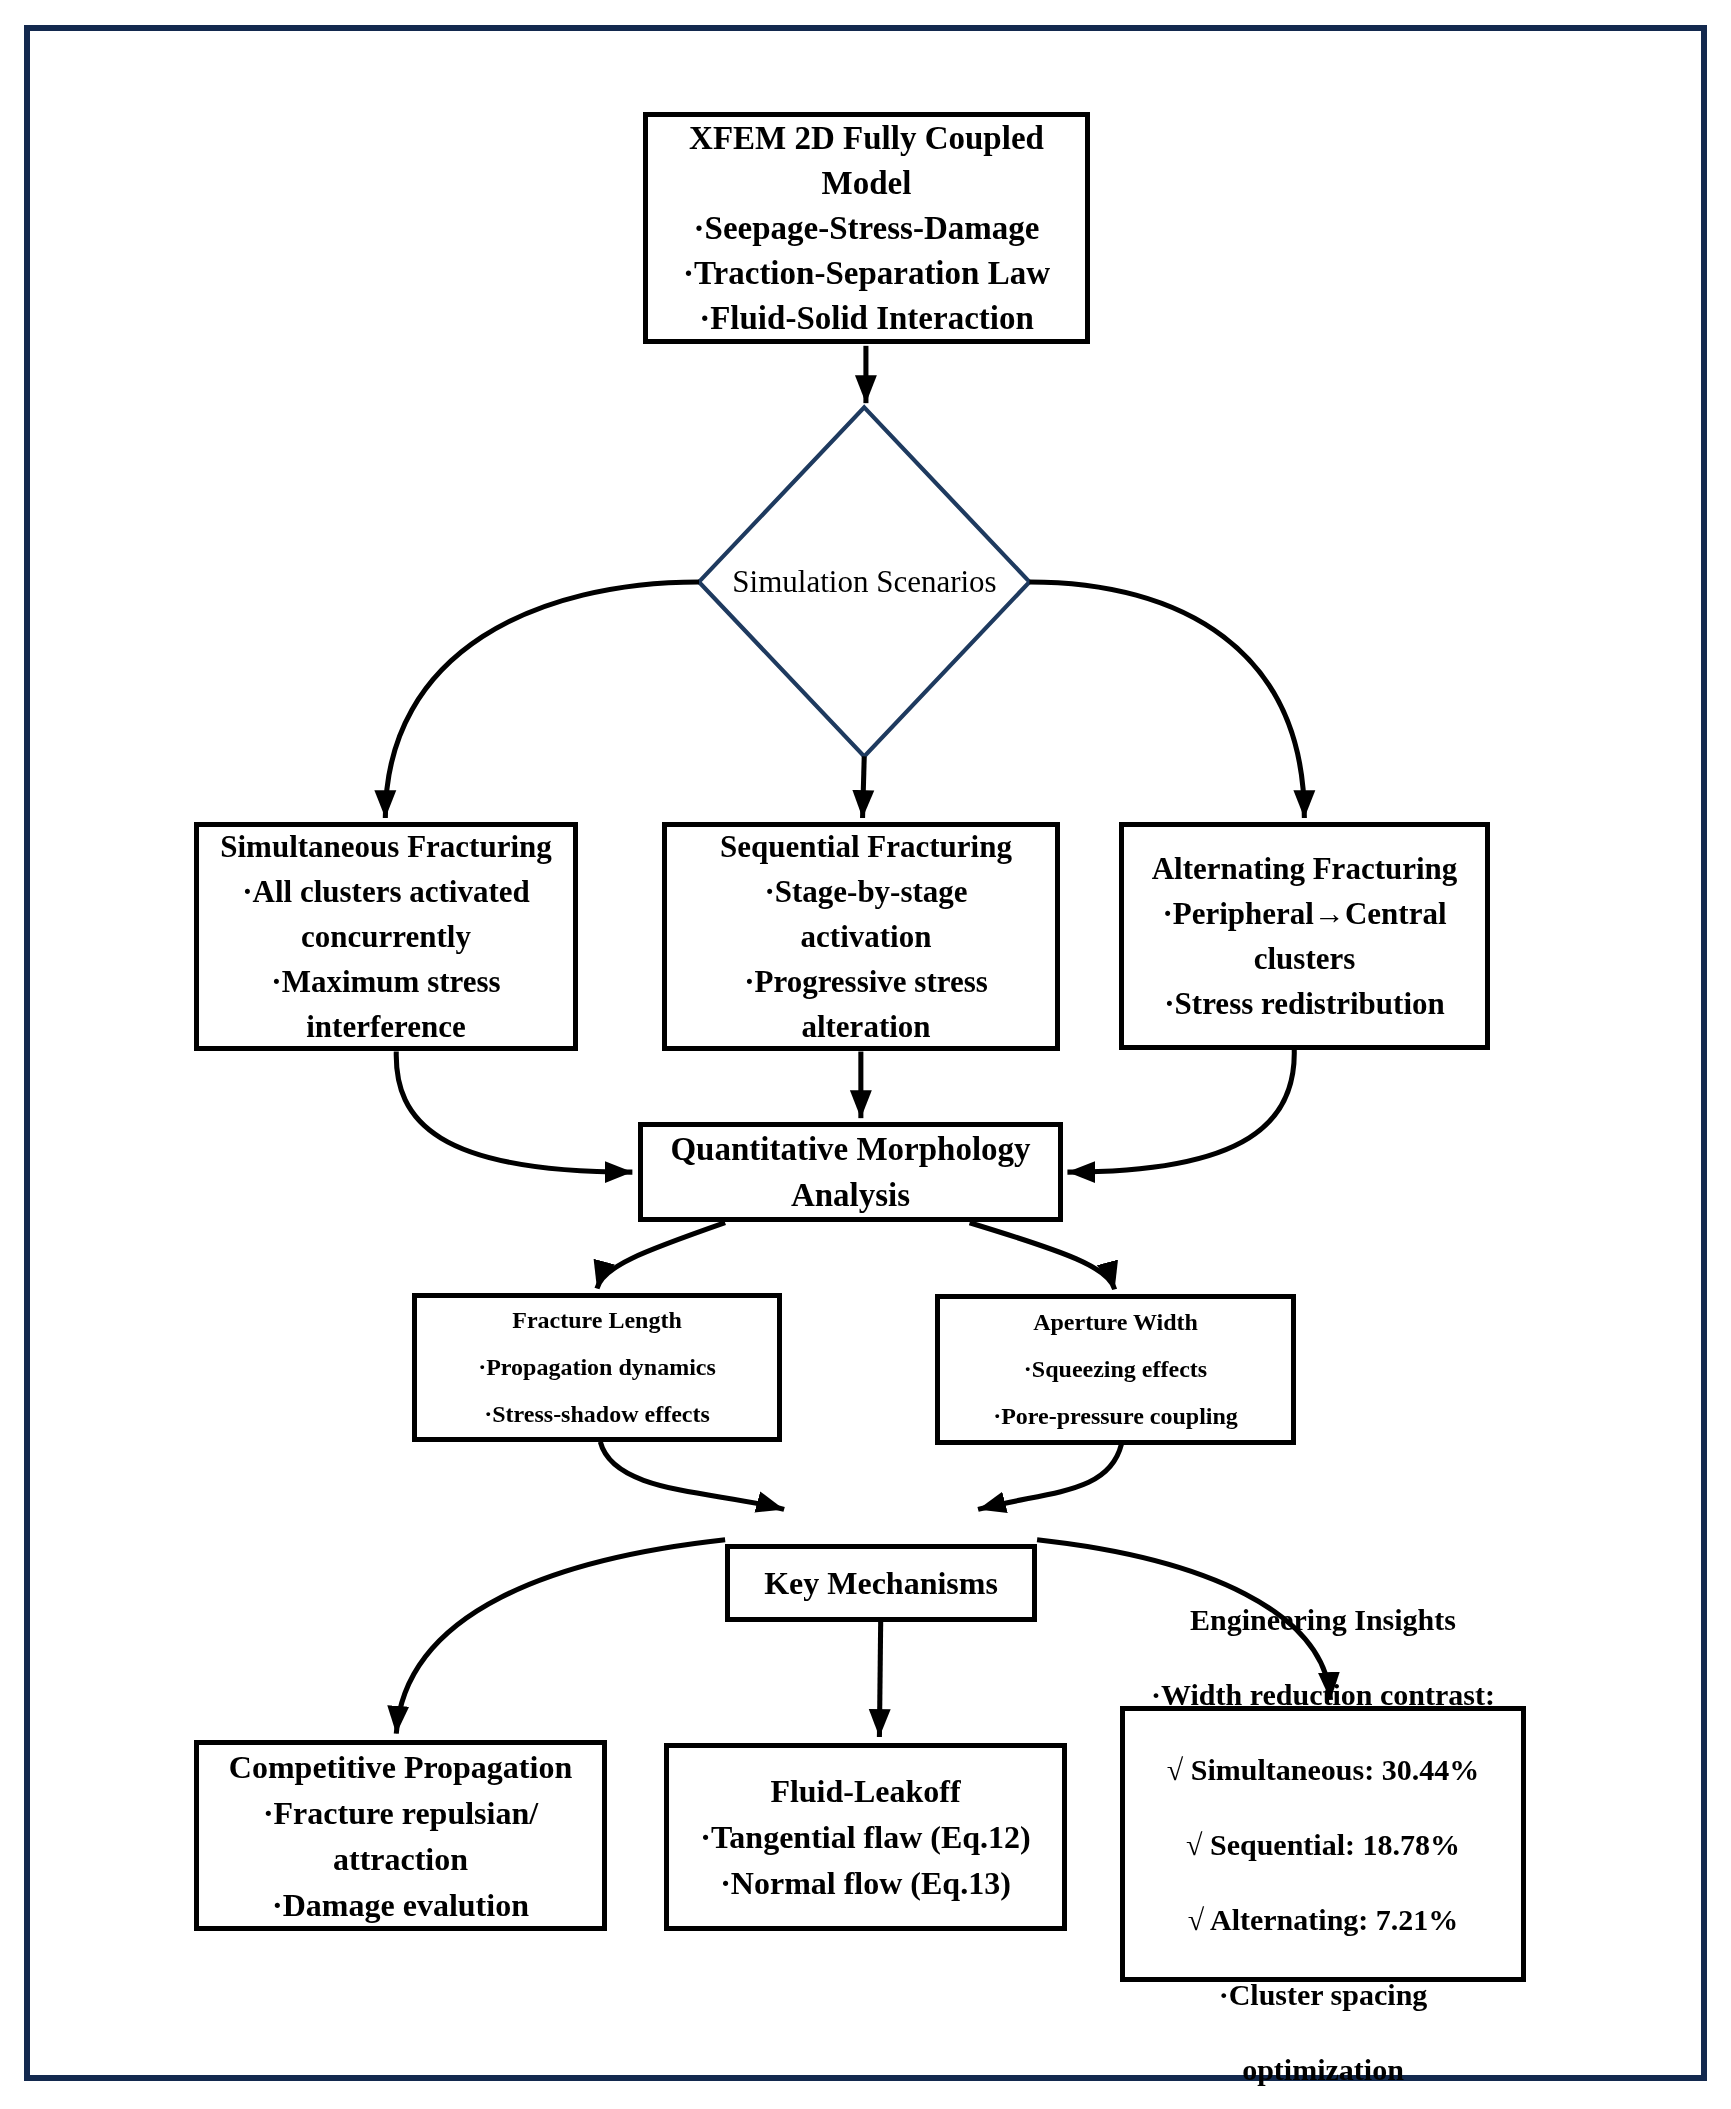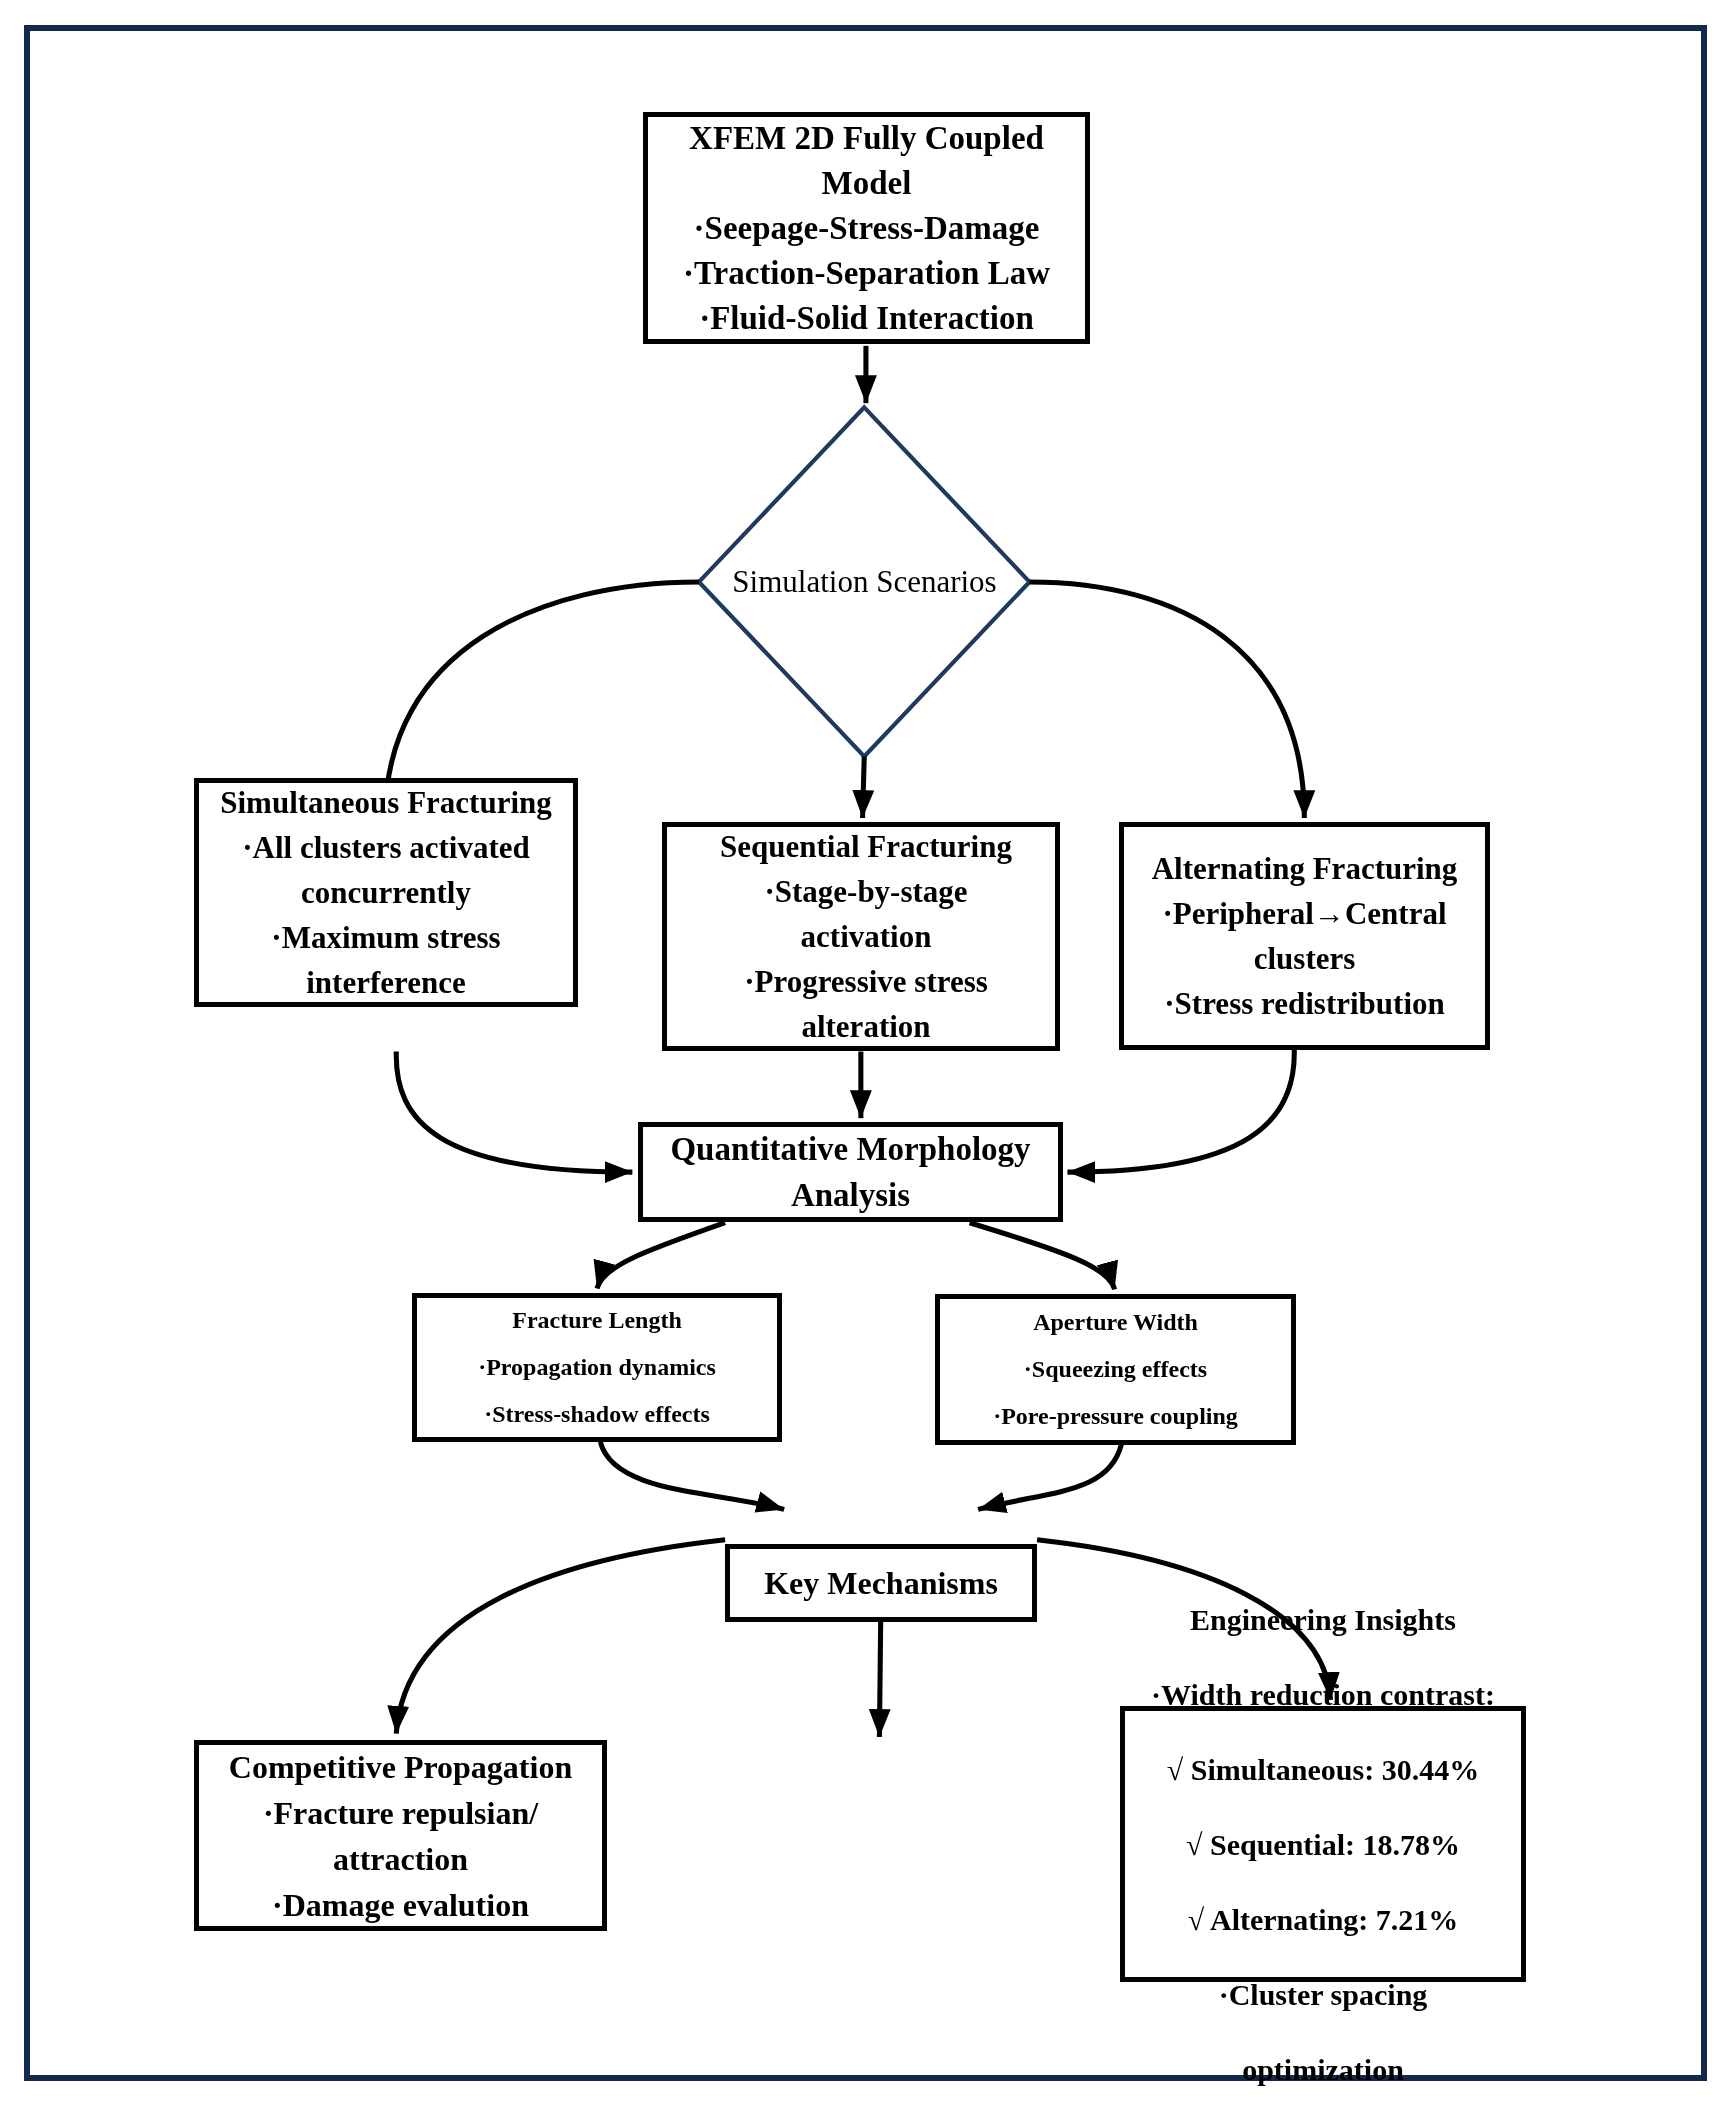--- a/index.html
+++ b/index.html
@@ -84,21 +84,21 @@
   <div class="node model" style="left:643px;top:112px;width:447px;height:232px;">
     <div class="line">XFEM 2D Fully Coupled</div>
     <div class="line">Model</div>
     <div class="line">·Seepage-Stress-Damage</div>
     <div class="line">·Traction-Separation Law</div>
     <div class="line">·Fluid-Solid Interaction</div>
   </div>
 
   <div id="diamond-label">Simulation Scenarios</div>
 
-  <div class="node scen" style="left:194px;top:778px;width:384px;height:229px;">
+  <div class="node scen" style="left:194px;top:822px;width:384px;height:229px;">
     <div class="line">Simultaneous Fracturing</div>
     <div class="line">·All clusters activated</div>
     <div class="line">concurrently</div>
     <div class="line">·Maximum stress</div>
     <div class="line">interference</div>
   </div>
 
   <div class="node scen" style="left:662px;top:822px;width:398px;height:229px;padding-left:10px;">
     <div class="line">Sequential Fracturing</div>
     <div class="line">·Stage-by-stage</div>
@@ -135,20 +135,25 @@
     <div class="line">Key Mechanisms</div>
   </div>
 
   <div class="node bottom" style="left:194px;top:1740px;width:413px;height:191px;">
     <div class="line">Competitive Propagation</div>
     <div class="line">·Fracture repulsian/</div>
     <div class="line">attraction</div>
     <div class="line">·Damage evalution</div>
   </div>
 
+  <div class="node bottom" style="left:664px;top:1743px;width:403px;height:188px;">
+    <div class="line">Fluid-Leakoff</div>
+    <div class="line">·Tangential flaw (Eq.12)</div>
+    <div class="line">·Normal flow (Eq.13)</div>
+  </div>
 
   <div class="node eng" style="left:1120px;top:1706px;width:406px;height:276px;gap:36px;">
     <div class="line">Engineering Insights</div>
     <div class="line">·Width reduction contrast:</div>
     <div class="line">√ Simultaneous: 30.44%</div>
     <div class="line">√ Sequential: 18.78%</div>
     <div class="line">√ Alternating: 7.21%</div>
     <div class="line">·Cluster spacing</div>
     <div class="line">optimization</div>
   </div>

